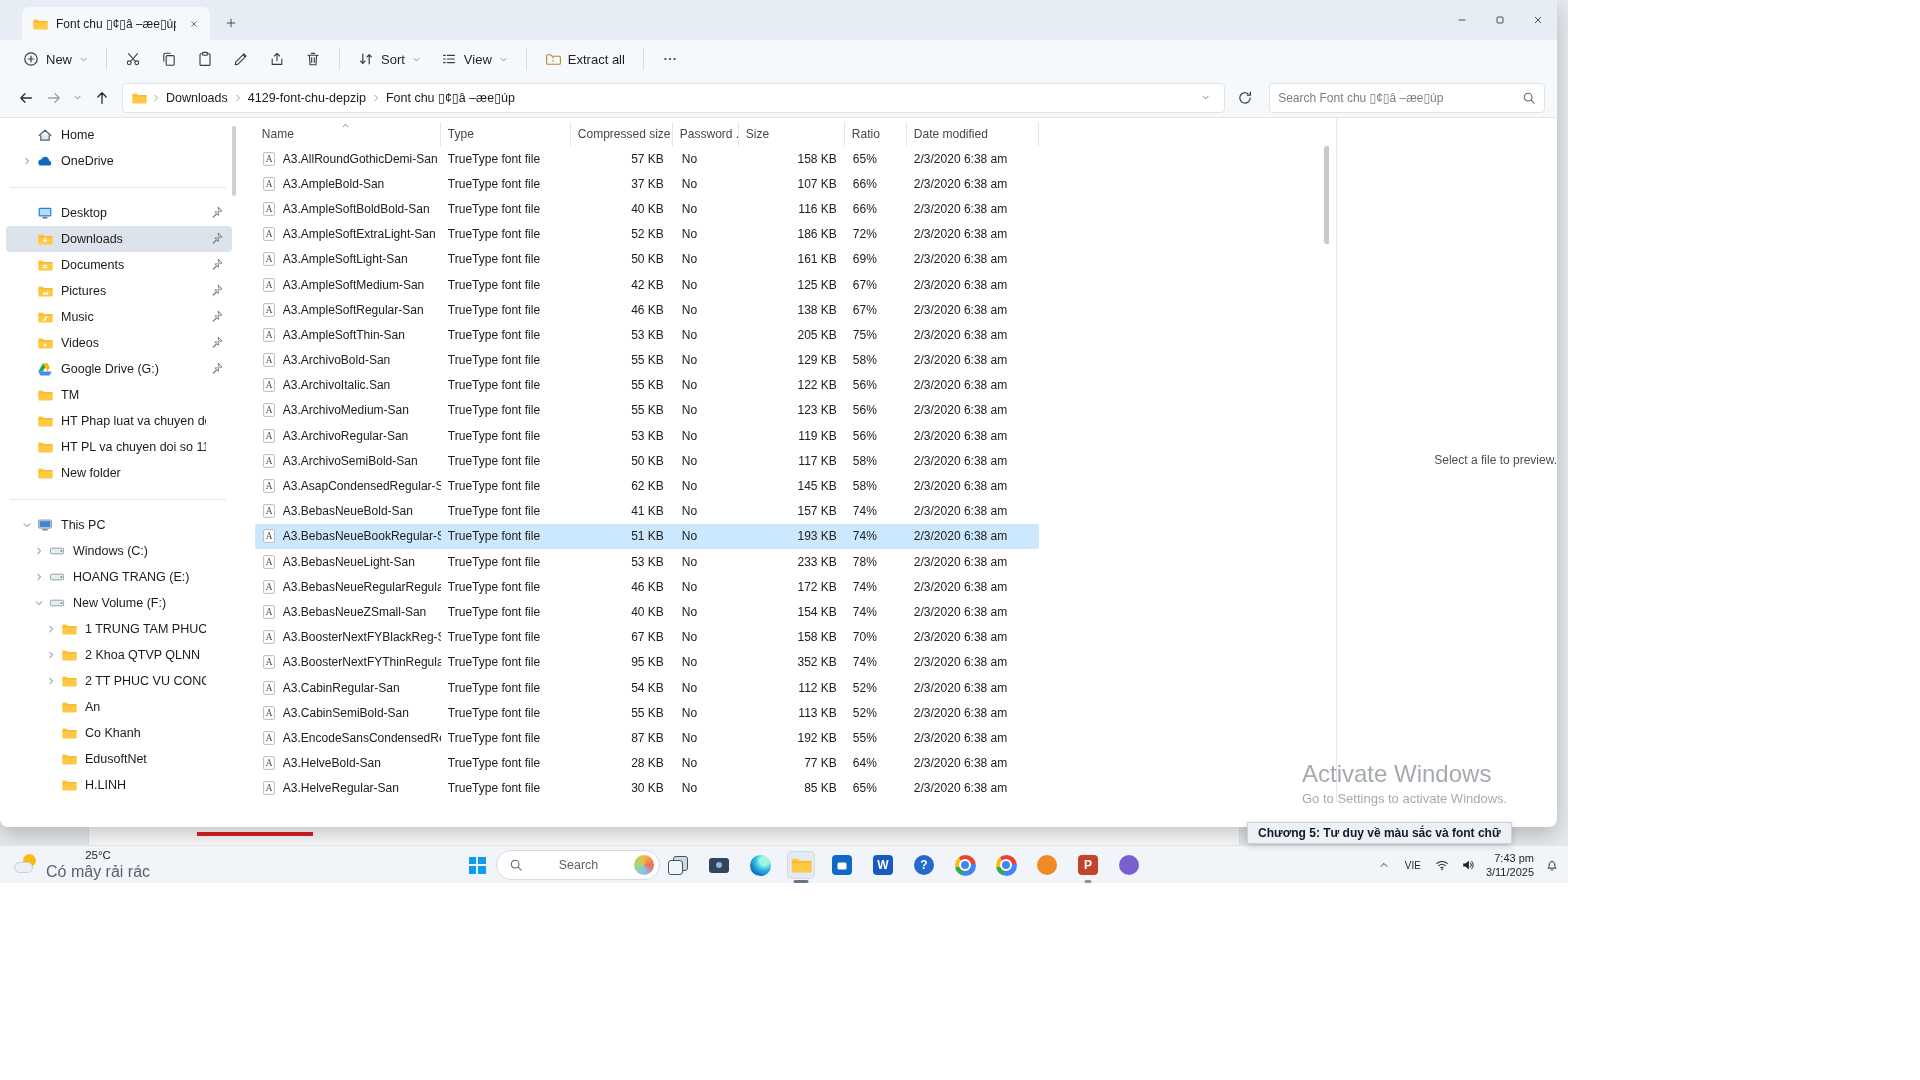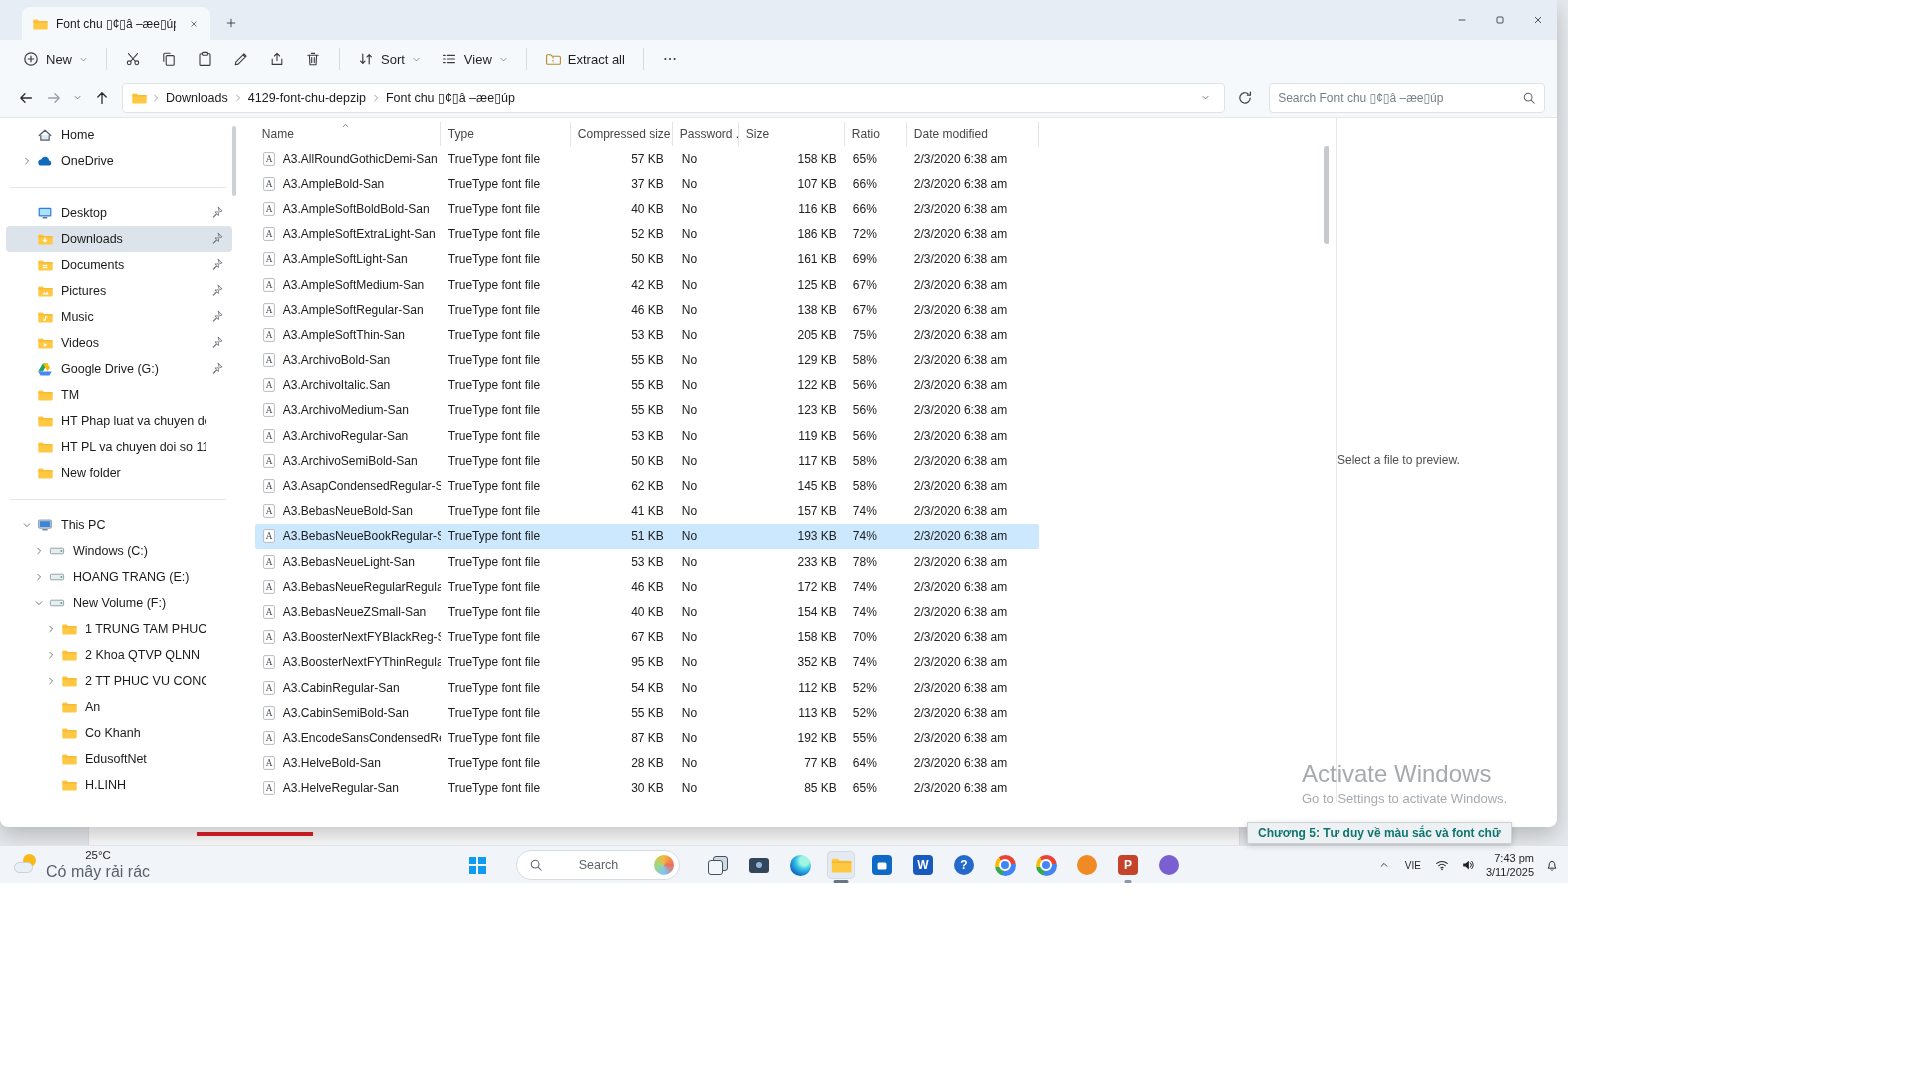--- a/index.html
+++ b/index.html
@@ -78,45 +78,45 @@
 .cell.col-comp{text-align:right;padding-right:9px;}
 .cell.col-pass{padding-left:9px;}
 .cell.col-size{text-align:right;padding-right:8px;}
 .cell.col-ratio{padding-left:8px;}
 .cell.col-date{padding-left:7px;}
 .ficon{width:16px;height:16px;flex:none;}
 .fname{overflow:hidden;white-space:nowrap;}
 .vscroll{position:absolute;left:1078px;top:4px;width:8px;height:674px;}
 .vthumb{position:absolute;left:1px;top:24px;width:6px;height:98px;background:#c6cacf;border-radius:3px;}
 
-.preview{width:223px;height:100%;border-left:1px solid #e7e7e7;display:flex;align-items:center;justify-content:flex-start;}
+.preview{width:223px;height:100%;border-left:1px solid #e7e7e7;display:flex;align-items:center;justify-content:flex-end;}
 .preview span{font-size:12px;color:#4f4f4f;}
 
 .statusbar{position:absolute;left:0;top:802px;width:100%;height:25px;border-top:1px solid #ececec;display:flex;align-items:center;padding:0 16px;background:#fff;}
 .sbtext{font-size:11.5px;color:#333;}
 .sbicons{margin-left:auto;display:flex;gap:4px;}
 .sbicons button{width:22px;height:20px;display:flex;align-items:center;justify-content:center;border-radius:3px;}
 .sbicons button.sel{background:#e4eaf1;box-shadow:inset 0 0 0 1px #cbd4de;}
 
 
-.tbtooltip{position:absolute;left:1247px;top:822px;height:22px;padding:0 10px;background:#eef1f4;border:1px solid #cdd2d8;box-shadow:0 2px 6px rgba(0,0,0,.18);display:flex;align-items:center;font-size:12px;font-weight:700;color:#0f766e;z-index:6;white-space:nowrap;}
+.tbtooltip{position:absolute;left:1247px;top:822px;height:22px;padding:0 10px;background:#eef1f4;border:1px solid #cdd2d8;box-shadow:0 2px 6px rgba(0,0,0,.18);display:flex;align-items:center;font-size:12px;font-weight:700;color:#0f172a;z-index:6;white-space:nowrap;}
 .watermark{position:absolute;left:1302px;top:760px;z-index:5;color:#8e959b;opacity:.8;}
 .wm1{font-size:24px;}
 .wm2{font-size:13px;margin-top:3px;}
 
 
 .taskbar{position:absolute;left:0;top:845px;width:1568px;height:38px;background:#f1f5f9;border-top:1px solid #e0e4e9;z-index:4;}
 .weather{position:absolute;left:6px;top:3px;height:32px;display:flex;align-items:center;gap:6px;padding:0 6px;border-radius:4px;}
 .wicon{width:28px;height:26px;position:relative;flex:none;}
 .wsun{position:absolute;left:11px;top:2px;width:13px;height:13px;border-radius:50%;background:#f9b918;}
 .wcloud{position:absolute;left:2px;top:10px;width:19px;height:11px;border-radius:7px;background:#e9eff5;border:1px solid #c7d1db;}
 .wtxt{line-height:1.2;}
 .wtemp{font-size:11.5px;color:#222;}
 .wdesc{font-size:16px;color:#5a616a;}
-.centerbar{position:absolute;left:462px;top:0;height:38px;display:flex;align-items:center;gap:24px;}
+.centerbar{position:absolute;left:462px;top:0;height:38px;display:flex;align-items:center;gap:4px;}
 .startbtn{width:30px;height:30px;border-radius:5px;display:flex;align-items:center;justify-content:center;}
 .winlogo{width:17px;height:17px;display:grid;grid-template-columns:7.5px 7.5px;grid-template-rows:7.5px 7.5px;gap:2px;}
 .winlogo i{background:#0f9bf0;display:block;}
 .searchpill{width:164px;height:30px;background:#fff;border:1px solid #d7dce2;border-radius:15px;display:flex;align-items:center;gap:8px;padding:0 5px 0 12px;}
 .searchpill .slbl{flex:1;font-size:12.5px;color:#5f6368;}
 .searchball{width:20px;height:20px;border-radius:50%;background:conic-gradient(#f6b73c,#ef6c5a,#7ec6f2,#9fd97c,#f6b73c);flex:none;}
 .apps{display:flex;gap:13px;align-items:center;height:38px;}
 .tbapp{width:28px;height:28px;border-radius:5px;position:relative;display:flex;align-items:center;justify-content:center;}
 .tbapp.active{background:#e3eaf2;box-shadow:inset 0 0 0 1px #d2dae2;}
 .indicator{position:absolute;bottom:-4px;left:50%;transform:translateX(-50%);width:7px;height:3px;border-radius:2px;background:#8a97a5;}

